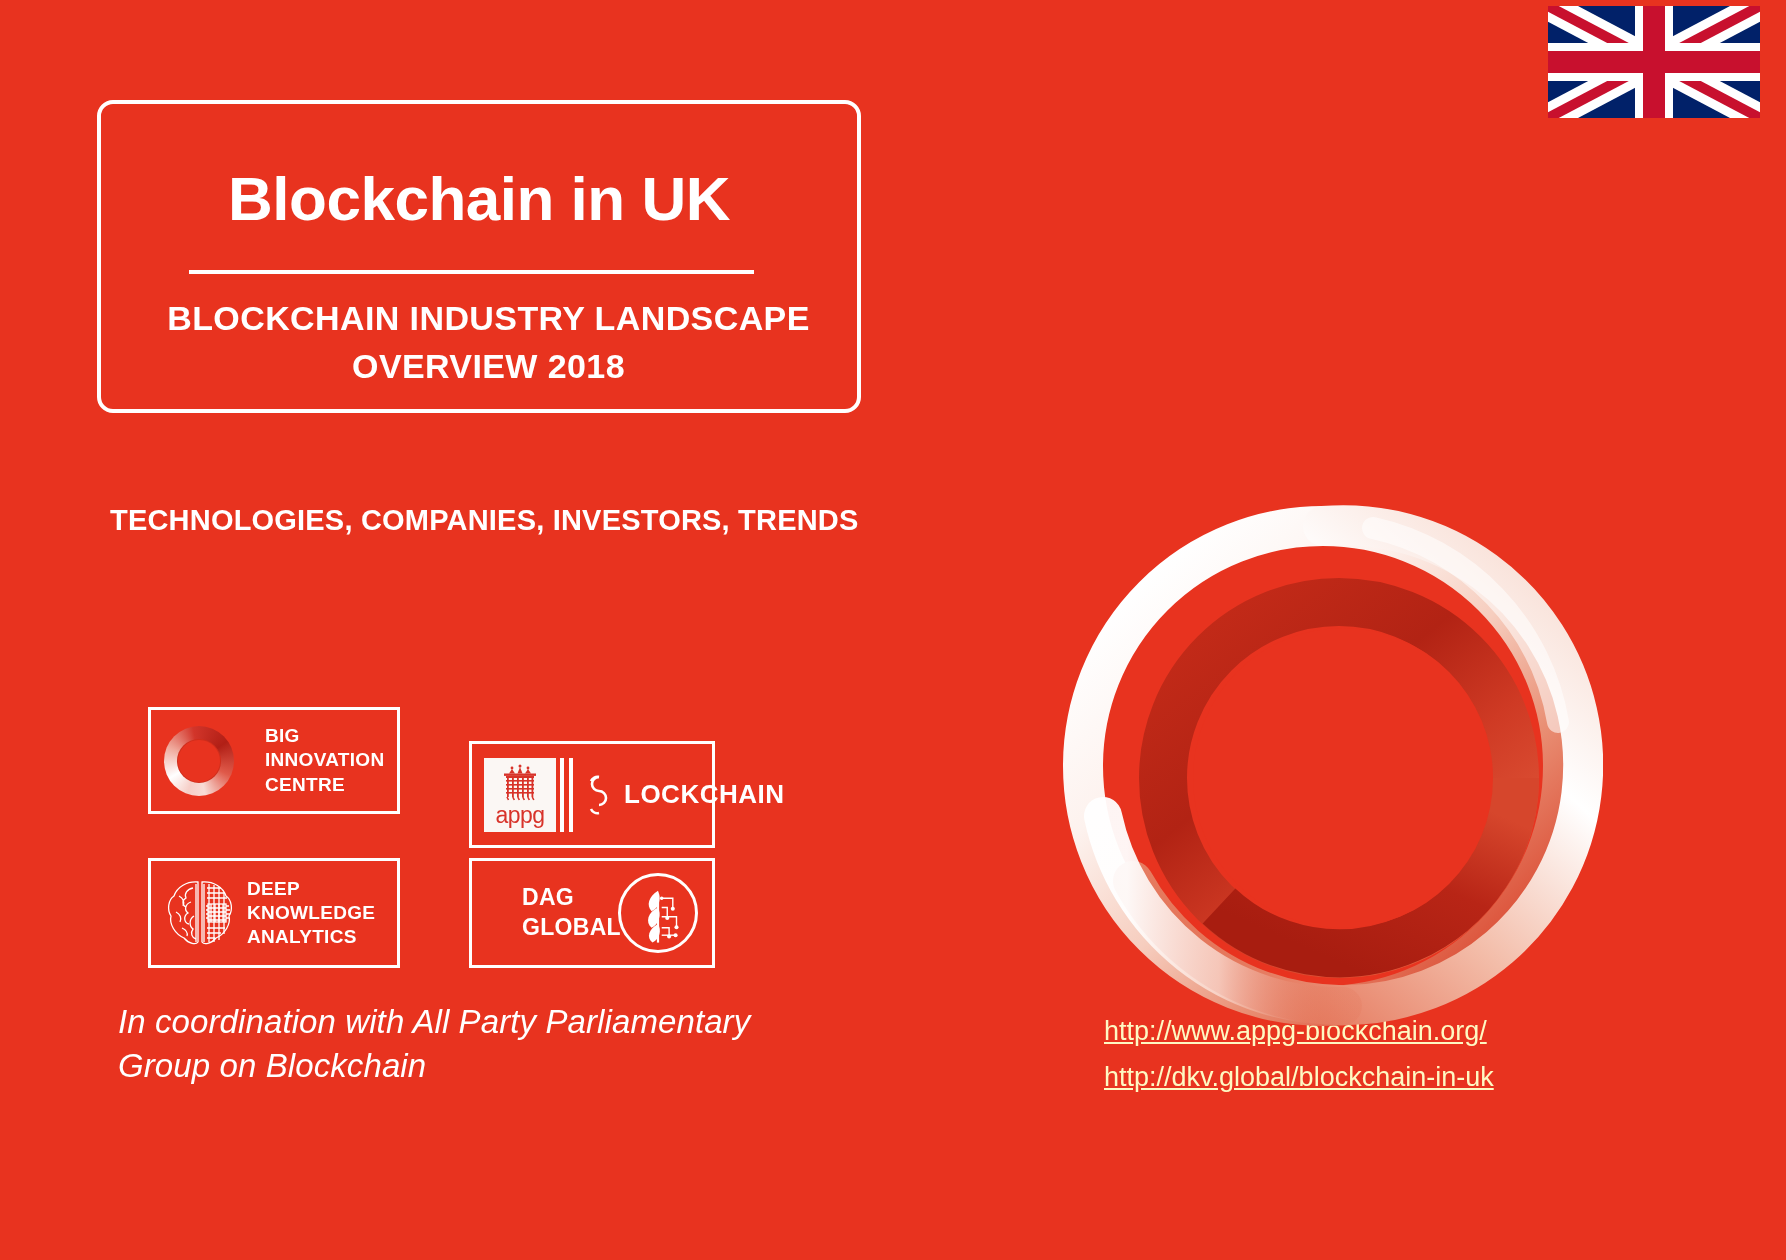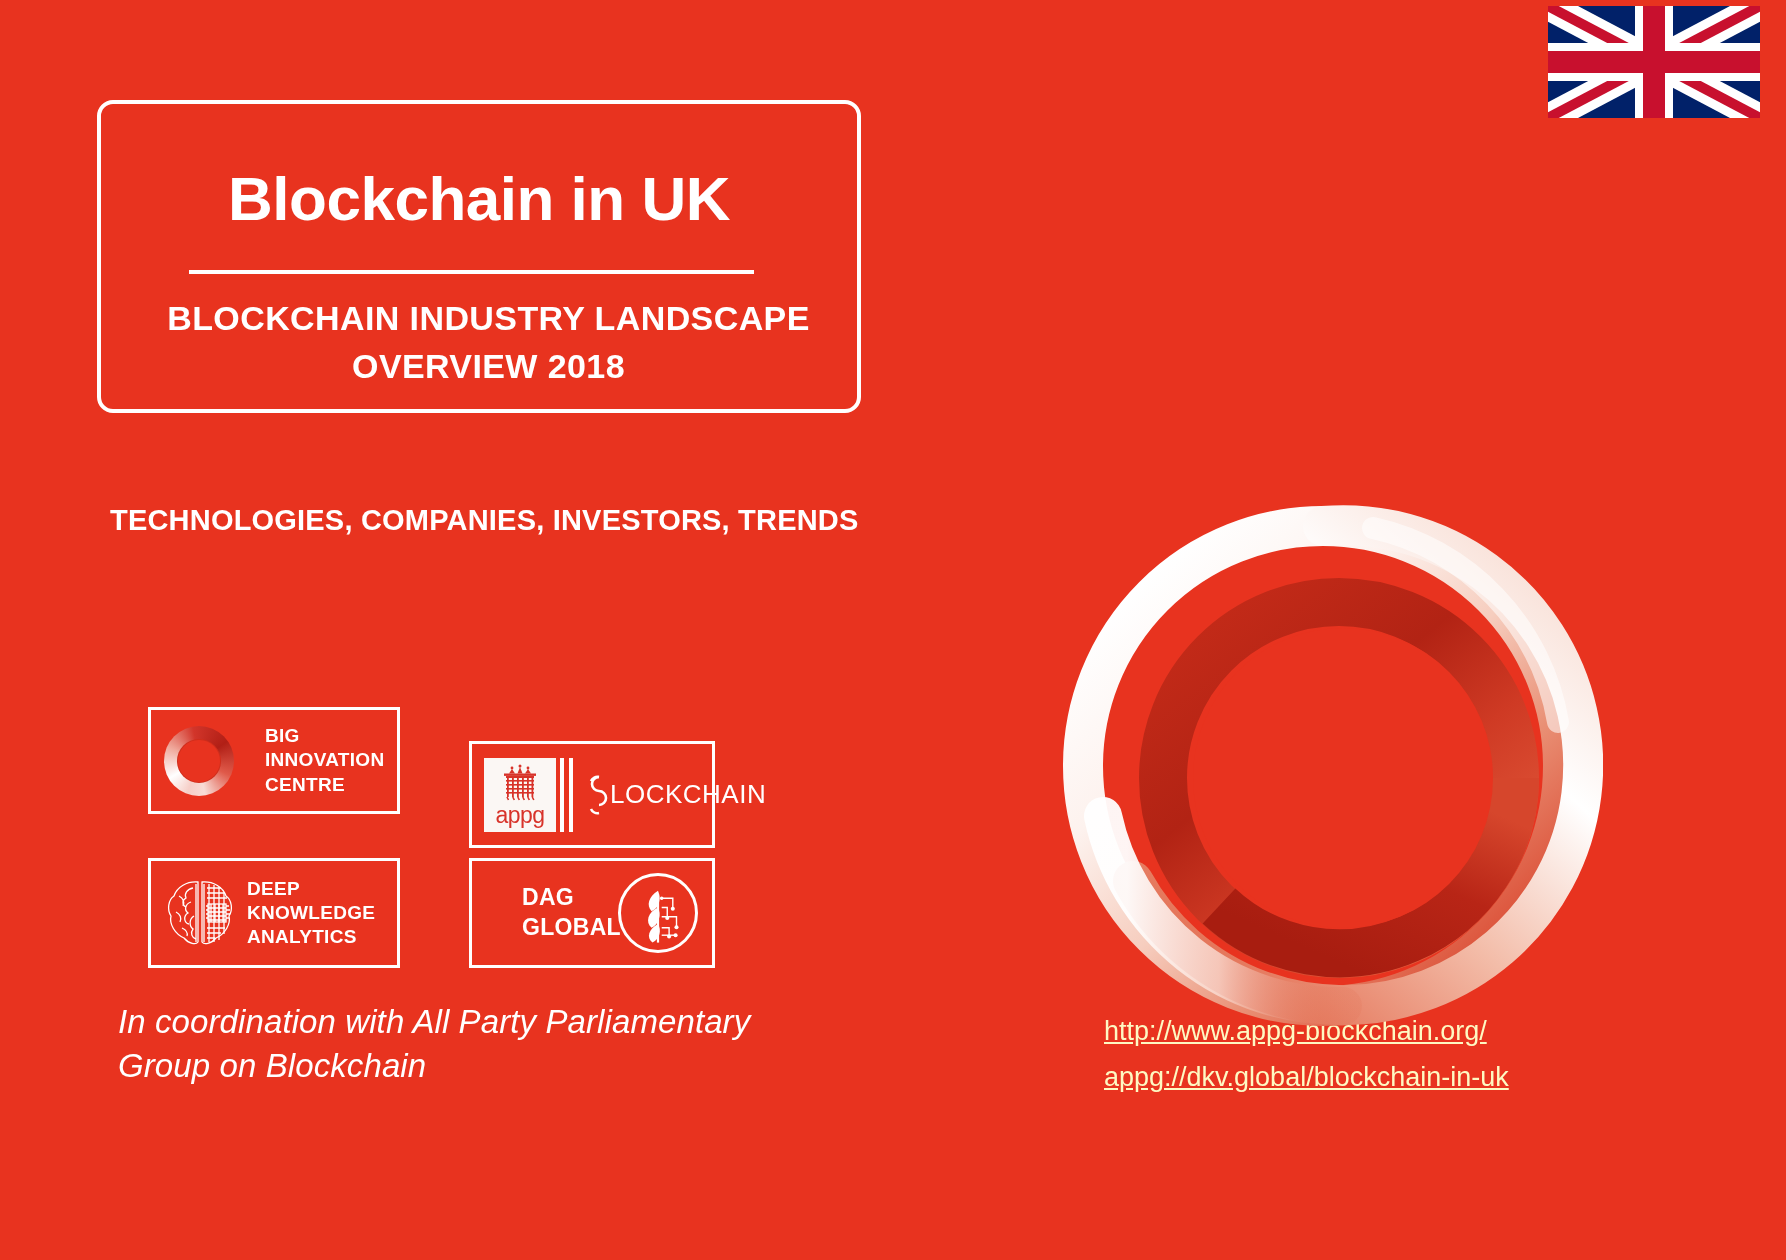--- a/index.html
+++ b/index.html
@@ -183,22 +183,22 @@
     font-size: 23px;
     font-weight: 500;
     letter-spacing: -0.5px;
     line-height: 1;
   }
   .appg-bars { flex: none; display:flex; margin-left: 4px; }
   .appg-bars i { display:block; width:4px; height:74px; background:#fff; margin-right:5px; }
   .appg-chain { flex:none; width: 26px; height: 46px; margin-left: 4px; }
   .appg-chain svg { display:block; width:100%; height:100%; }
   .appg-word2 {
-    font-size: 26px; font-weight: normal; letter-spacing: 0.5px;
-    margin-left: 2px;
+    font-size: 26px; font-weight: bold; letter-spacing: 0.5px;
+    margin-left: 16px;
   }
 
   
   .dag-text {
     margin-left: 34px;
     font-size: 23px;
     font-weight: bold;
     line-height: 1.3;
     white-space: pre-line;
     letter-spacing: 0.3px;
@@ -392,21 +392,21 @@
         </g>
       </svg>
     </div>
   </div>
 
   <div class="coord-note">In coordination with All Party Parliamentary
 Group on Blockchain</div>
 
   <div class="urls">
     <span class="url">http://www.appg-blockchain.org/</span>
-    <span class="url">appg://dkv.global/blockchain-in-uk</span>
+    <span class="url">http://dkv.global/blockchain-in-uk</span>
   </div>
 
   <div class="big-ring">
     <svg viewBox="0 0 560 560" width="560" height="560">
       <defs>
         <linearGradient id="gOuter" x1="0.12" y1="0.12" x2="0.88" y2="0.92">
           <stop offset="0%" stop-color="#ffffff"></stop>
           <stop offset="26%" stop-color="#fdf2ee"></stop>
           <stop offset="50%" stop-color="#f6cdbe"></stop>
           <stop offset="72%" stop-color="#e98f74"></stop>

